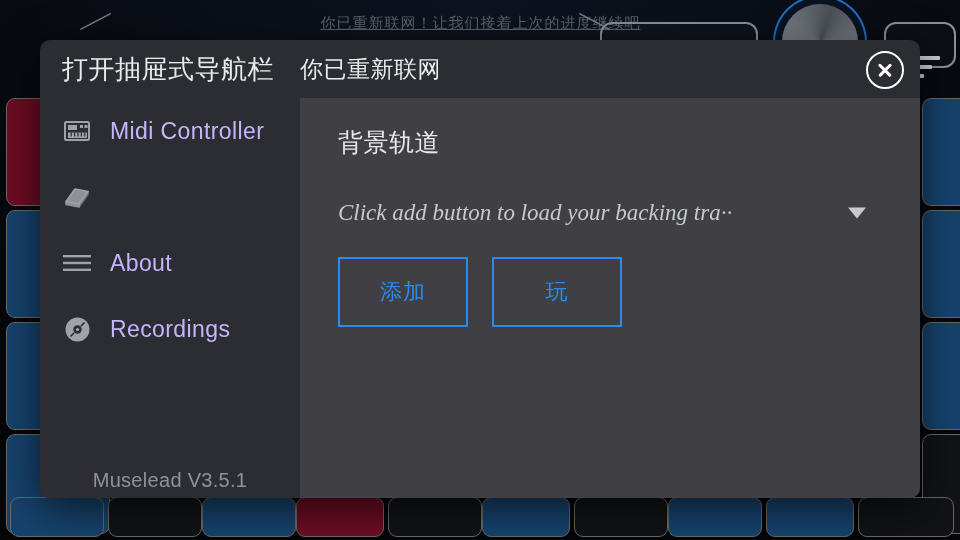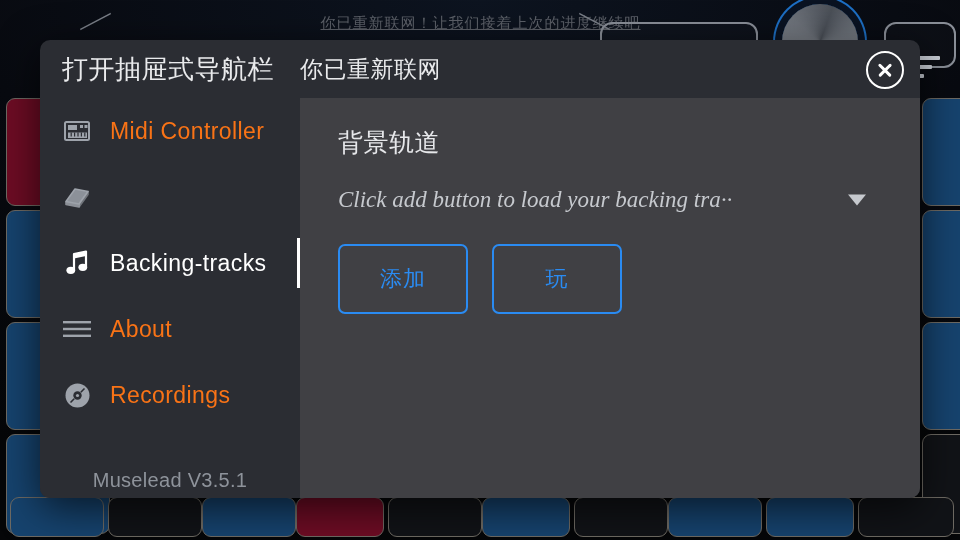--- a/index.html
+++ b/index.html
@@ -143,21 +143,21 @@
   }
   .nav-icon {
     width:30px; height:30px;
     margin-right:18px;
     flex:0 0 30px;
     display:flex; align-items:center; justify-content:center;
     color:#9ea3ab;
   }
   .nav-label {
     font-size:23px;
-    color:#f97316;
+    color:#c4b5fd;
     letter-spacing:.4px;
     white-space:nowrap;
   }
   .nav-item.selected .nav-label { color:#ffffff; }
   .nav-item.selected .nav-icon  { color:#ffffff; }
   .nav-item.selected::after {
     content:"";
     position:absolute; right:0; top:8px; bottom:8px;
     width:3px; background:#ffffff;
   }
@@ -174,21 +174,21 @@
   #panel {
     flex:1;
     background:#404044;
     padding:28px 32px 0 38px;
     min-width:0;
   }
   #panel-title {
     color:#e6e7ea;
     font-size:25px;
     letter-spacing:.5px;
-    margin-bottom:19px;
+    margin-bottom:32px;
   }
   #track-select {
     position:relative;
     height:44px;
     display:flex; align-items:center;
     cursor:pointer;
     margin-bottom:22px;
     padding-right:60px;
     font-family:Liberation Serif, serif;
   }
@@ -205,21 +205,21 @@
     transform:translateY(-50%);
     width:0; height:0;
     border-left:9px solid transparent;
     border-right:9px solid transparent;
     border-top:11px solid #c6c9ce;
   }
   #panel-buttons { display:flex; gap:24px; }
   .outline-button {
     width:130px; height:70px;
     border:2px solid #2a8bf2;
-    border-radius:7px;
+    border-radius:1px;
     background:transparent;
     color:#2a8bf2;
     font-size:22px;
     cursor:pointer;
     font-family:"Liberation Sans", sans-serif;
     letter-spacing:1px;
   }
 </style>
 </head>
 <body>
@@ -296,31 +296,20 @@
         <span class="nav-icon">
           <svg width="28" height="22" viewBox="0 0 28 22" fill="none">
             <path d="M3 15.5 L12 3 L25 5.5 L16 18 Z" fill="currentColor" opacity="0.85"></path>
             <path d="M3 15.5 L12 3 L25 5.5 L16 18 Z" stroke="currentColor" stroke-width="1.6" stroke-linejoin="round"></path>
             <path d="M3 15.5 L3 18.5 L16 21 L16 18" stroke="currentColor" stroke-width="1.6" stroke-linejoin="round" fill="currentColor" opacity="0.85"></path>
             <path d="M16 18 L25 5.5 L25 8.5 L16 21" stroke="currentColor" stroke-width="1.6" stroke-linejoin="round" fill="currentColor" opacity="0.6"></path>
           </svg>
         </span>
       </div>
 
-      <div class="nav-item selected">
-        <span class="nav-icon">
-          <svg width="22" height="26" viewBox="0 0 22 26" fill="none">
-            <path d="M8 20 V4 L20 1.5 V17" stroke="currentColor" stroke-width="2.2" stroke-linejoin="round"></path>
-            <path d="M8 4 L20 1.5 L20 6 L8 8.5 Z" fill="currentColor"></path>
-            <ellipse cx="4.8" cy="20.3" rx="4.4" ry="3.6" fill="currentColor"></ellipse>
-            <ellipse cx="16.8" cy="17.3" rx="4.4" ry="3.6" fill="currentColor"></ellipse>
-          </svg>
-        </span>
-        <span class="nav-label">Backing-tracks</span>
-      </div>
 
       <div class="nav-item">
         <span class="nav-icon">
           <svg width="28" height="18" viewBox="0 0 28 18" fill="none">
             <rect y="1" width="28" height="2.4" fill="currentColor"></rect>
             <rect y="7.8" width="28" height="2.4" fill="currentColor"></rect>
             <rect y="14.6" width="28" height="2.4" fill="currentColor"></rect>
           </svg>
         </span>
         <span class="nav-label">About</span>

